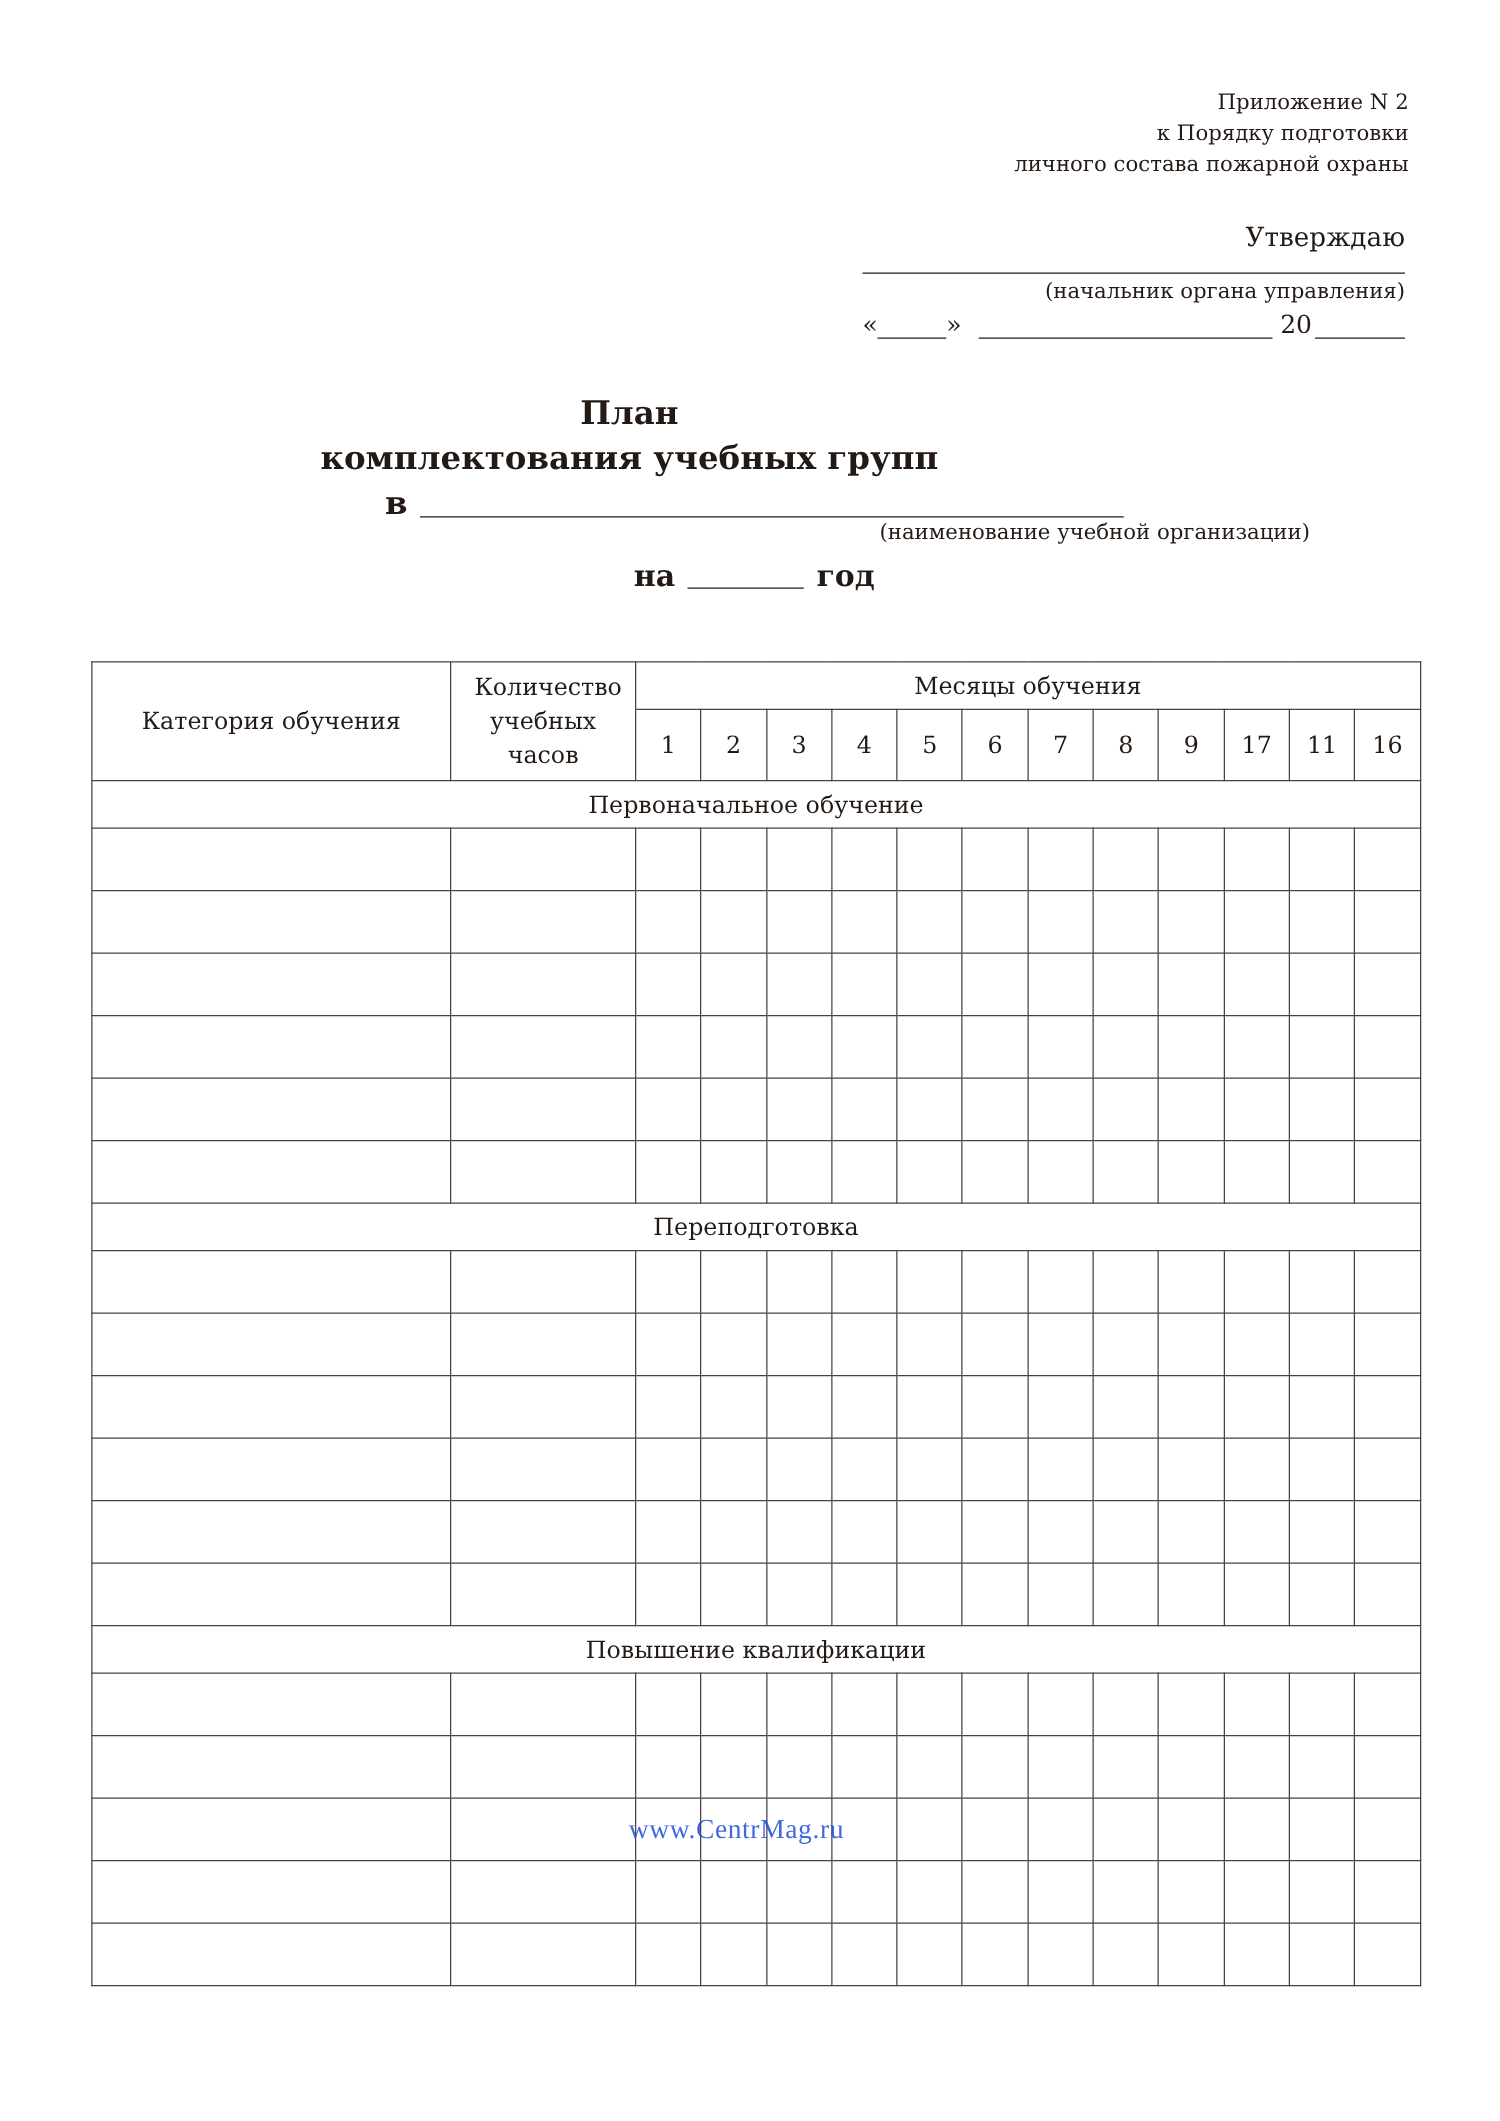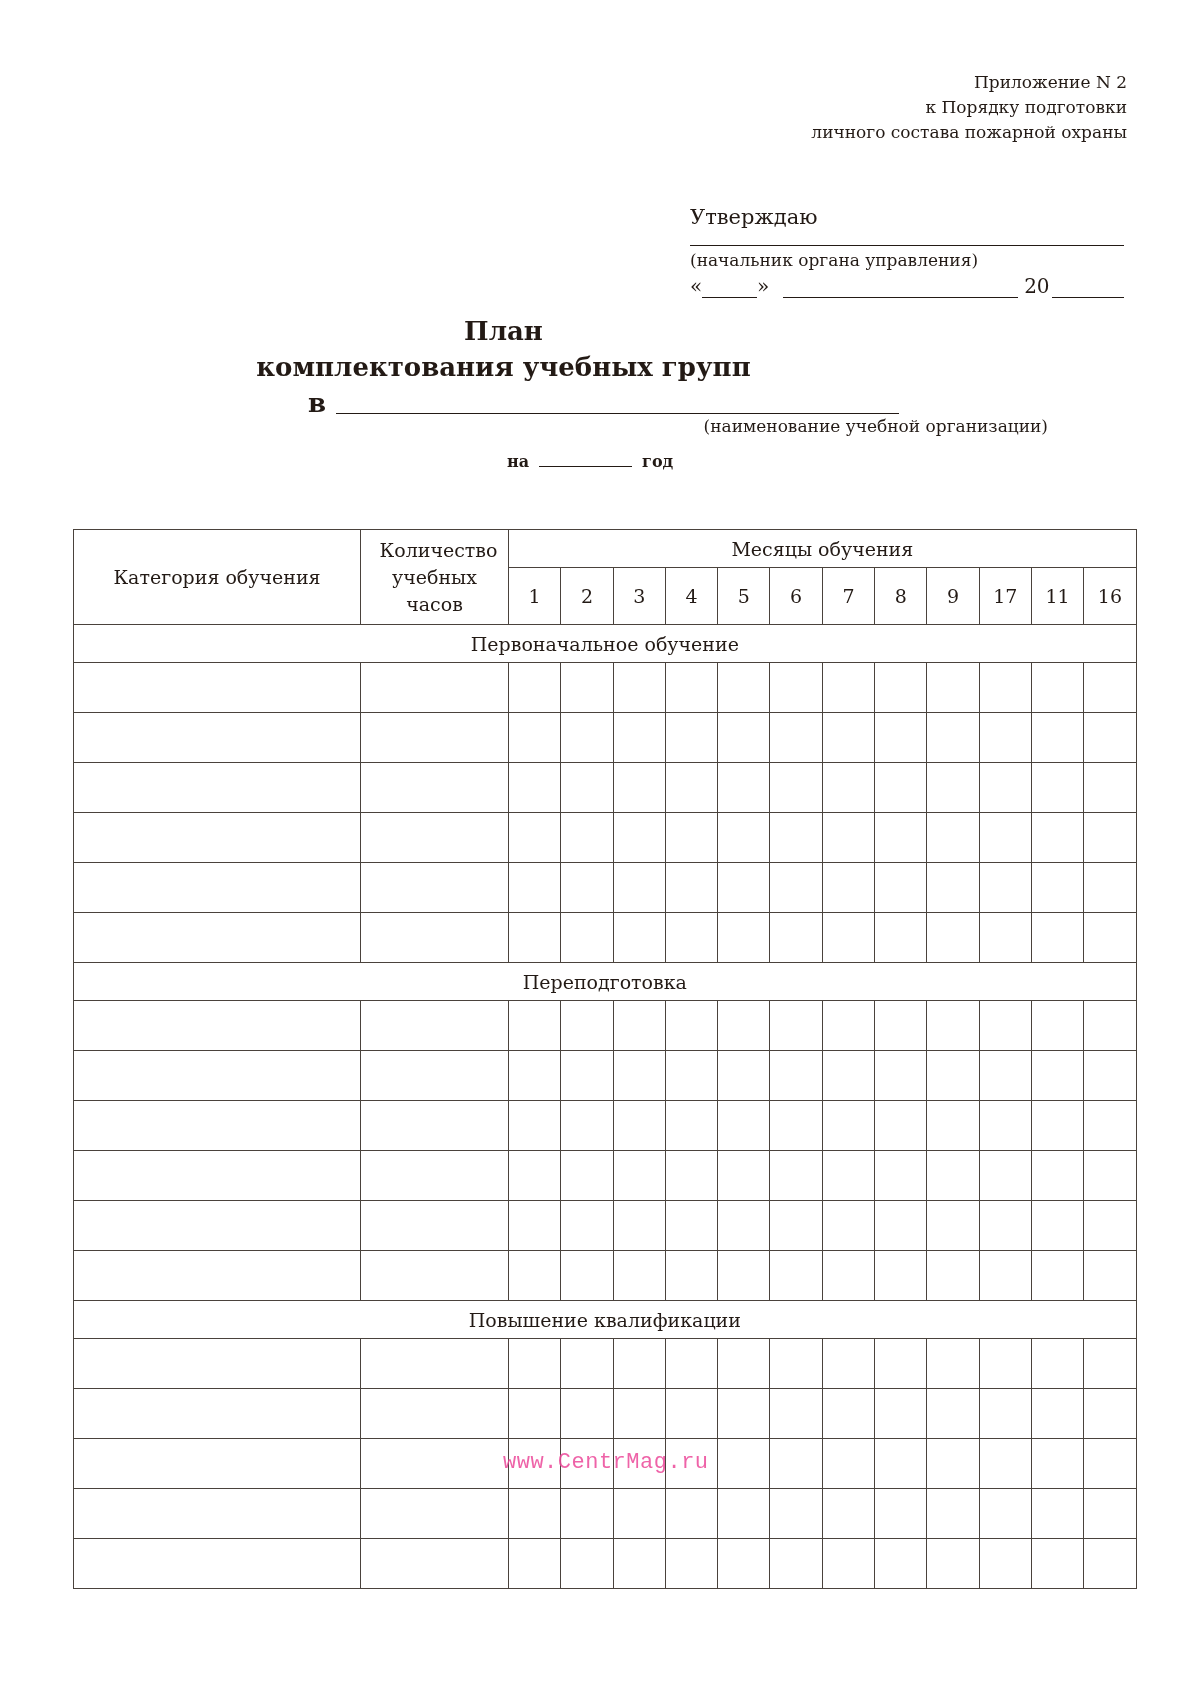--- a/index.html
+++ b/index.html
@@ -1,39 +1,39 @@
 <!DOCTYPE html>
 <html><head>
 <meta charset="utf-8">
 <style>
   html, body { margin: 0; padding: 0; background: #ffffff; }
   body { width: 1200px; height: 1697px; position: relative; overflow: hidden;
          font-family: "DejaVu Serif", "Liberation Serif", serif; color: #231a15; }
   .abs { position: absolute; }
   .annex { right: 73px; top: 70px; text-align: right; font-size: 17px; line-height: 25px; }
-  .approve { left: 690px; width: 434px; top: 176px; text-align: left; margin-top: 27px; }
+  .approve { left: 690px; width: 434px; top: 176px; text-align: right; }
   .approve .word { font-size: 21px; line-height: 28px; }
   .approve .sigline { height: 0; border-bottom: 1.5px solid #231a15; margin-top: 14px; }
   .approve .caption { font-size: 17px; line-height: 24px; margin-top: 2px; }
   .dateline { display: flex; align-items: flex-end; font-size: 20px; line-height: 24px; margin-top: 2px; }
   .dateline .u { border-bottom: 1.5px solid #231a15; height: 18px; display: inline-block; }
   .title { left: 0; width: 1007px; text-align: center; font-weight: bold; font-size: 26px; }
   .orgline { left: 308px; top: 388px; display: flex; align-items: flex-end; font-weight: bold; font-size: 26px; }
   .orgline .u { width: 563px; border-bottom: 1.5px solid #231a15; height: 20px; margin-left: 10px; margin-bottom: 4px; }
   .orgcap { left: 0; width: 1048px; top: 416px; text-align: right; font-size: 17px; }
-  .yearline { left: 507px; top: 446px; display: flex; align-items: flex-end; font-weight: bold; font-size: 16px; }
+  .yearline { left: 507px; top: 446px; display: flex; align-items: flex-end; font-weight: bold; font-size: 24px; }
   .yearline .u { width: 93px; border-bottom: 1.5px solid #231a15; height: 20px; margin: 0 10px 4px 10px; }
 
   table.plan { position: absolute; left: 73px; top: 529px; width: 1063px; border-collapse: collapse; table-layout: fixed; }
   table.plan td, table.plan th { border: 1.5px solid #4a423c; padding: 0; font-weight: normal; text-align: center; vertical-align: middle; font-size: 19px; line-height: 28px; }
   .h1 { height: 38px; }
   .h2 { height: 57px; }
   .sec { height: 38px; }
   .row { height: 50px; }
-  .watermark { left: 503px; top: 1450px; font-family: Liberation Mono, monospace; font-size: 22px; color: #ec4899; opacity: 0.85; letter-spacing: 0.5px; pointer-events: none; }
+  .watermark { left: 503px; top: 1450px; font-family: Liberation Serif, serif; font-size: 22px; color: #1d4ed8; opacity: 0.85; letter-spacing: 0.5px; pointer-events: none; }
 </style>
 </head>
 <body>
 
 <div class="abs annex">
   <div>Приложение N 2</div>
   <div>к Порядку подготовки</div>
   <div>личного состава пожарной охраны</div>
 </div>
 

